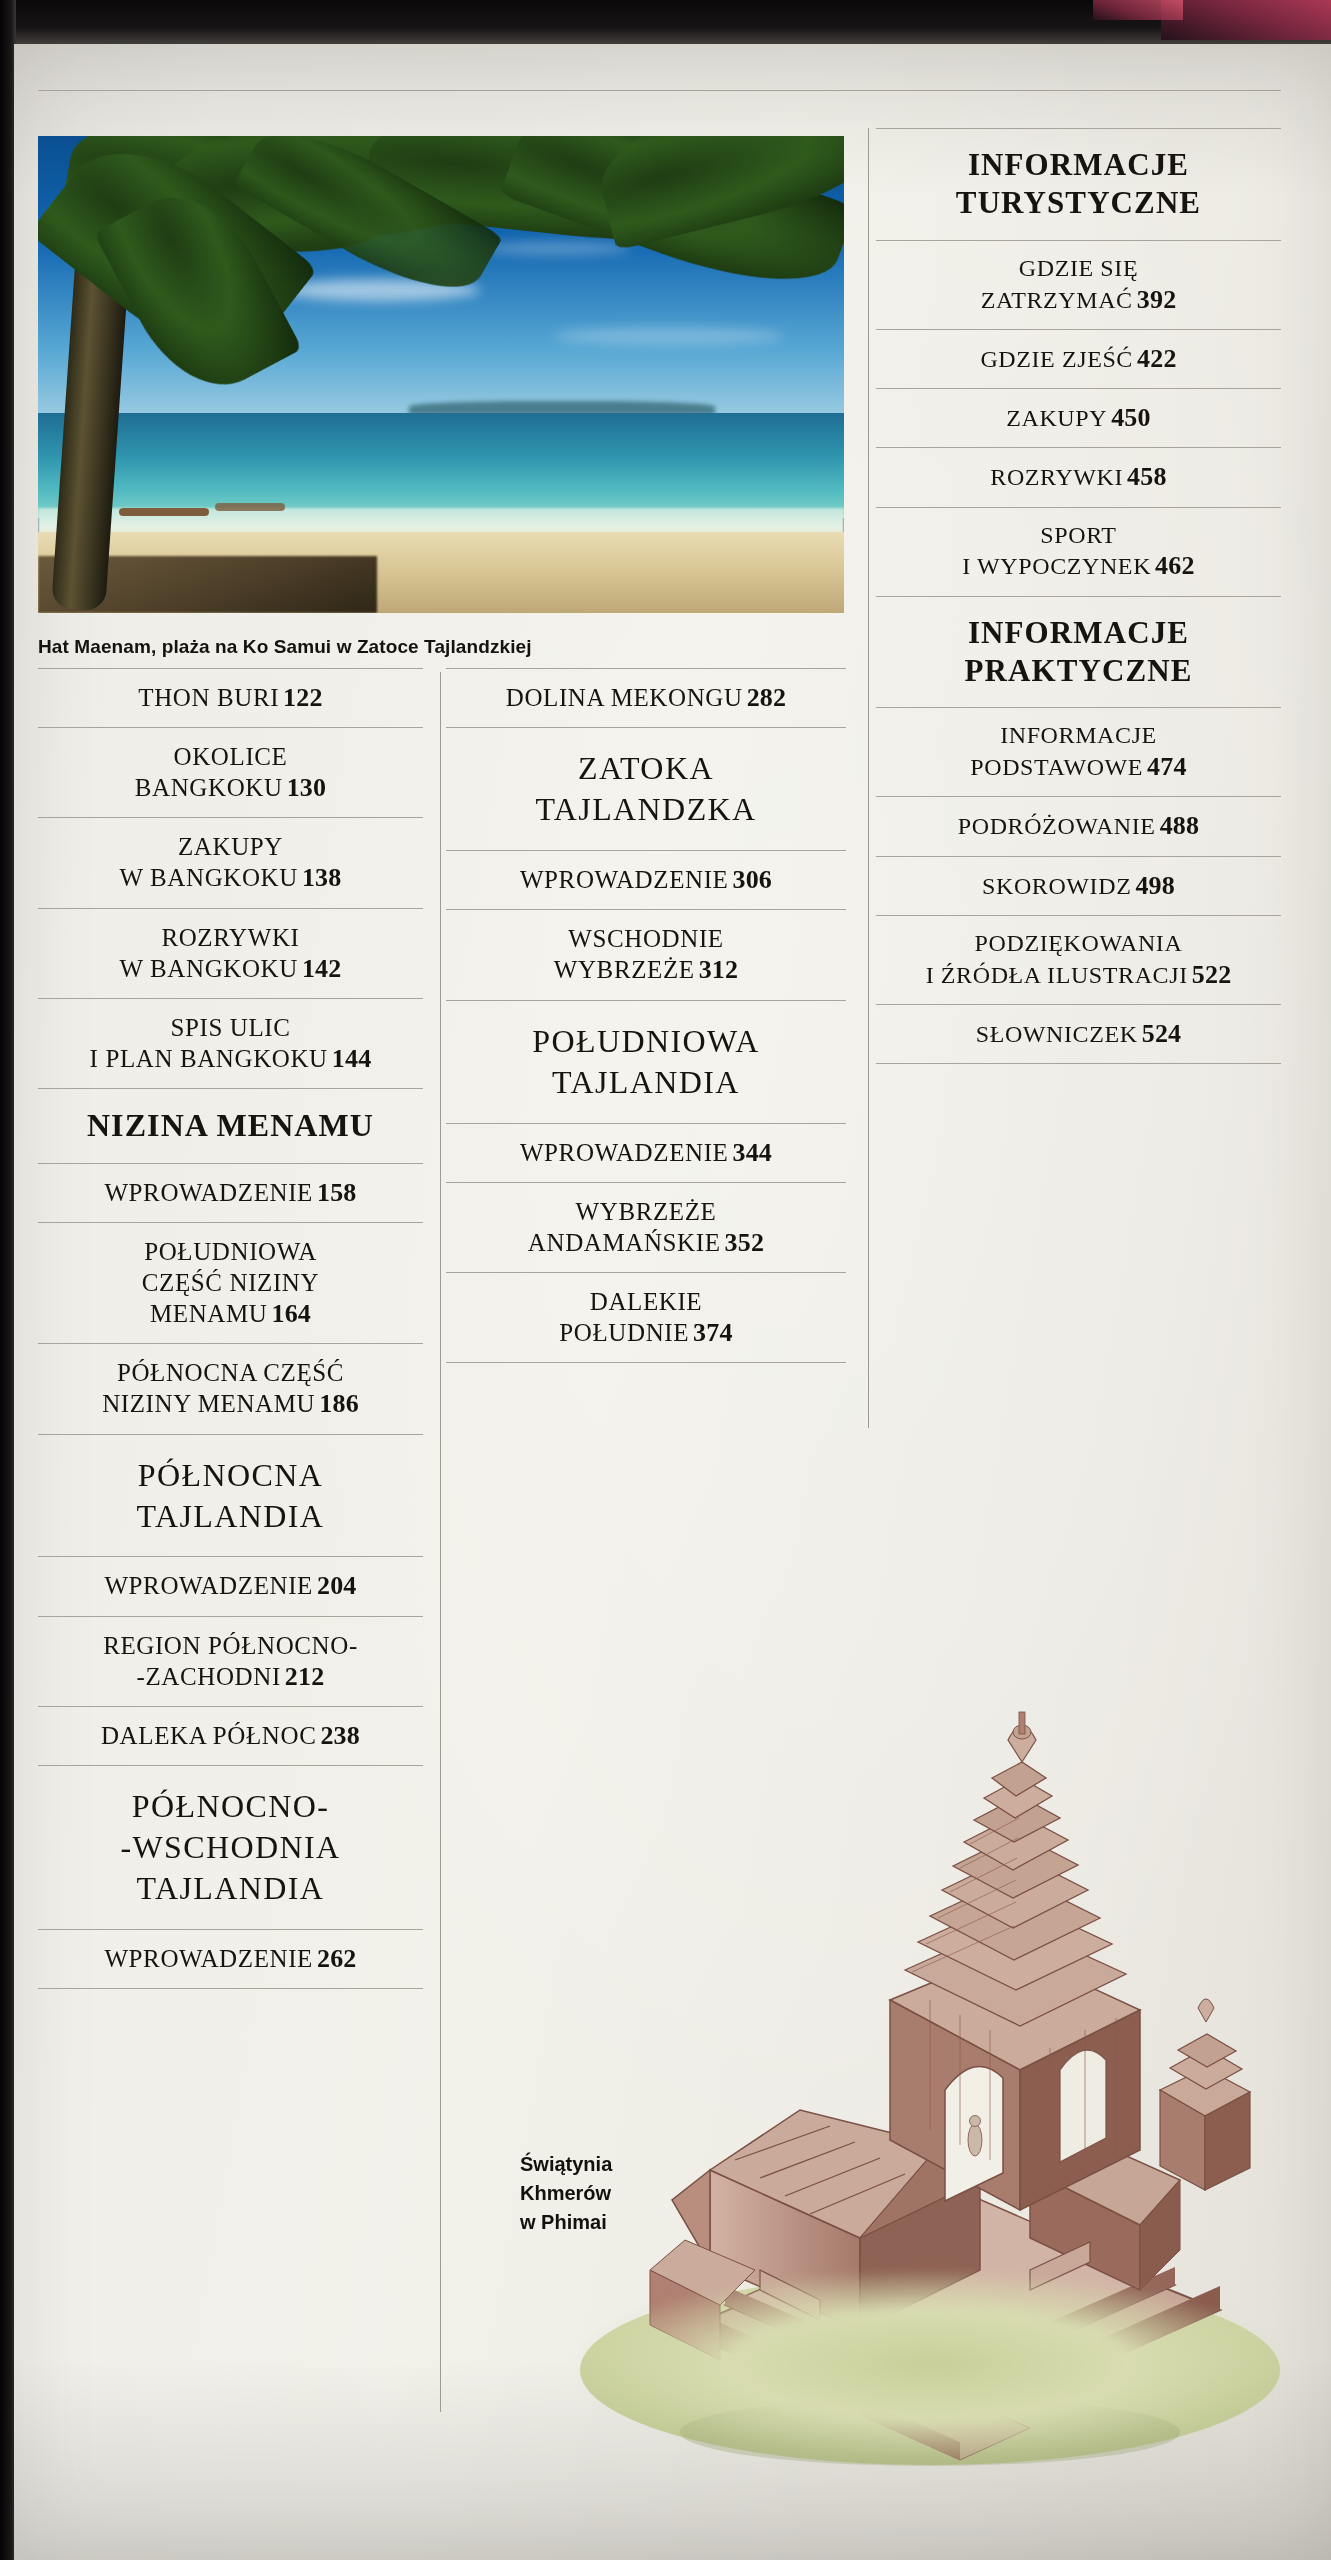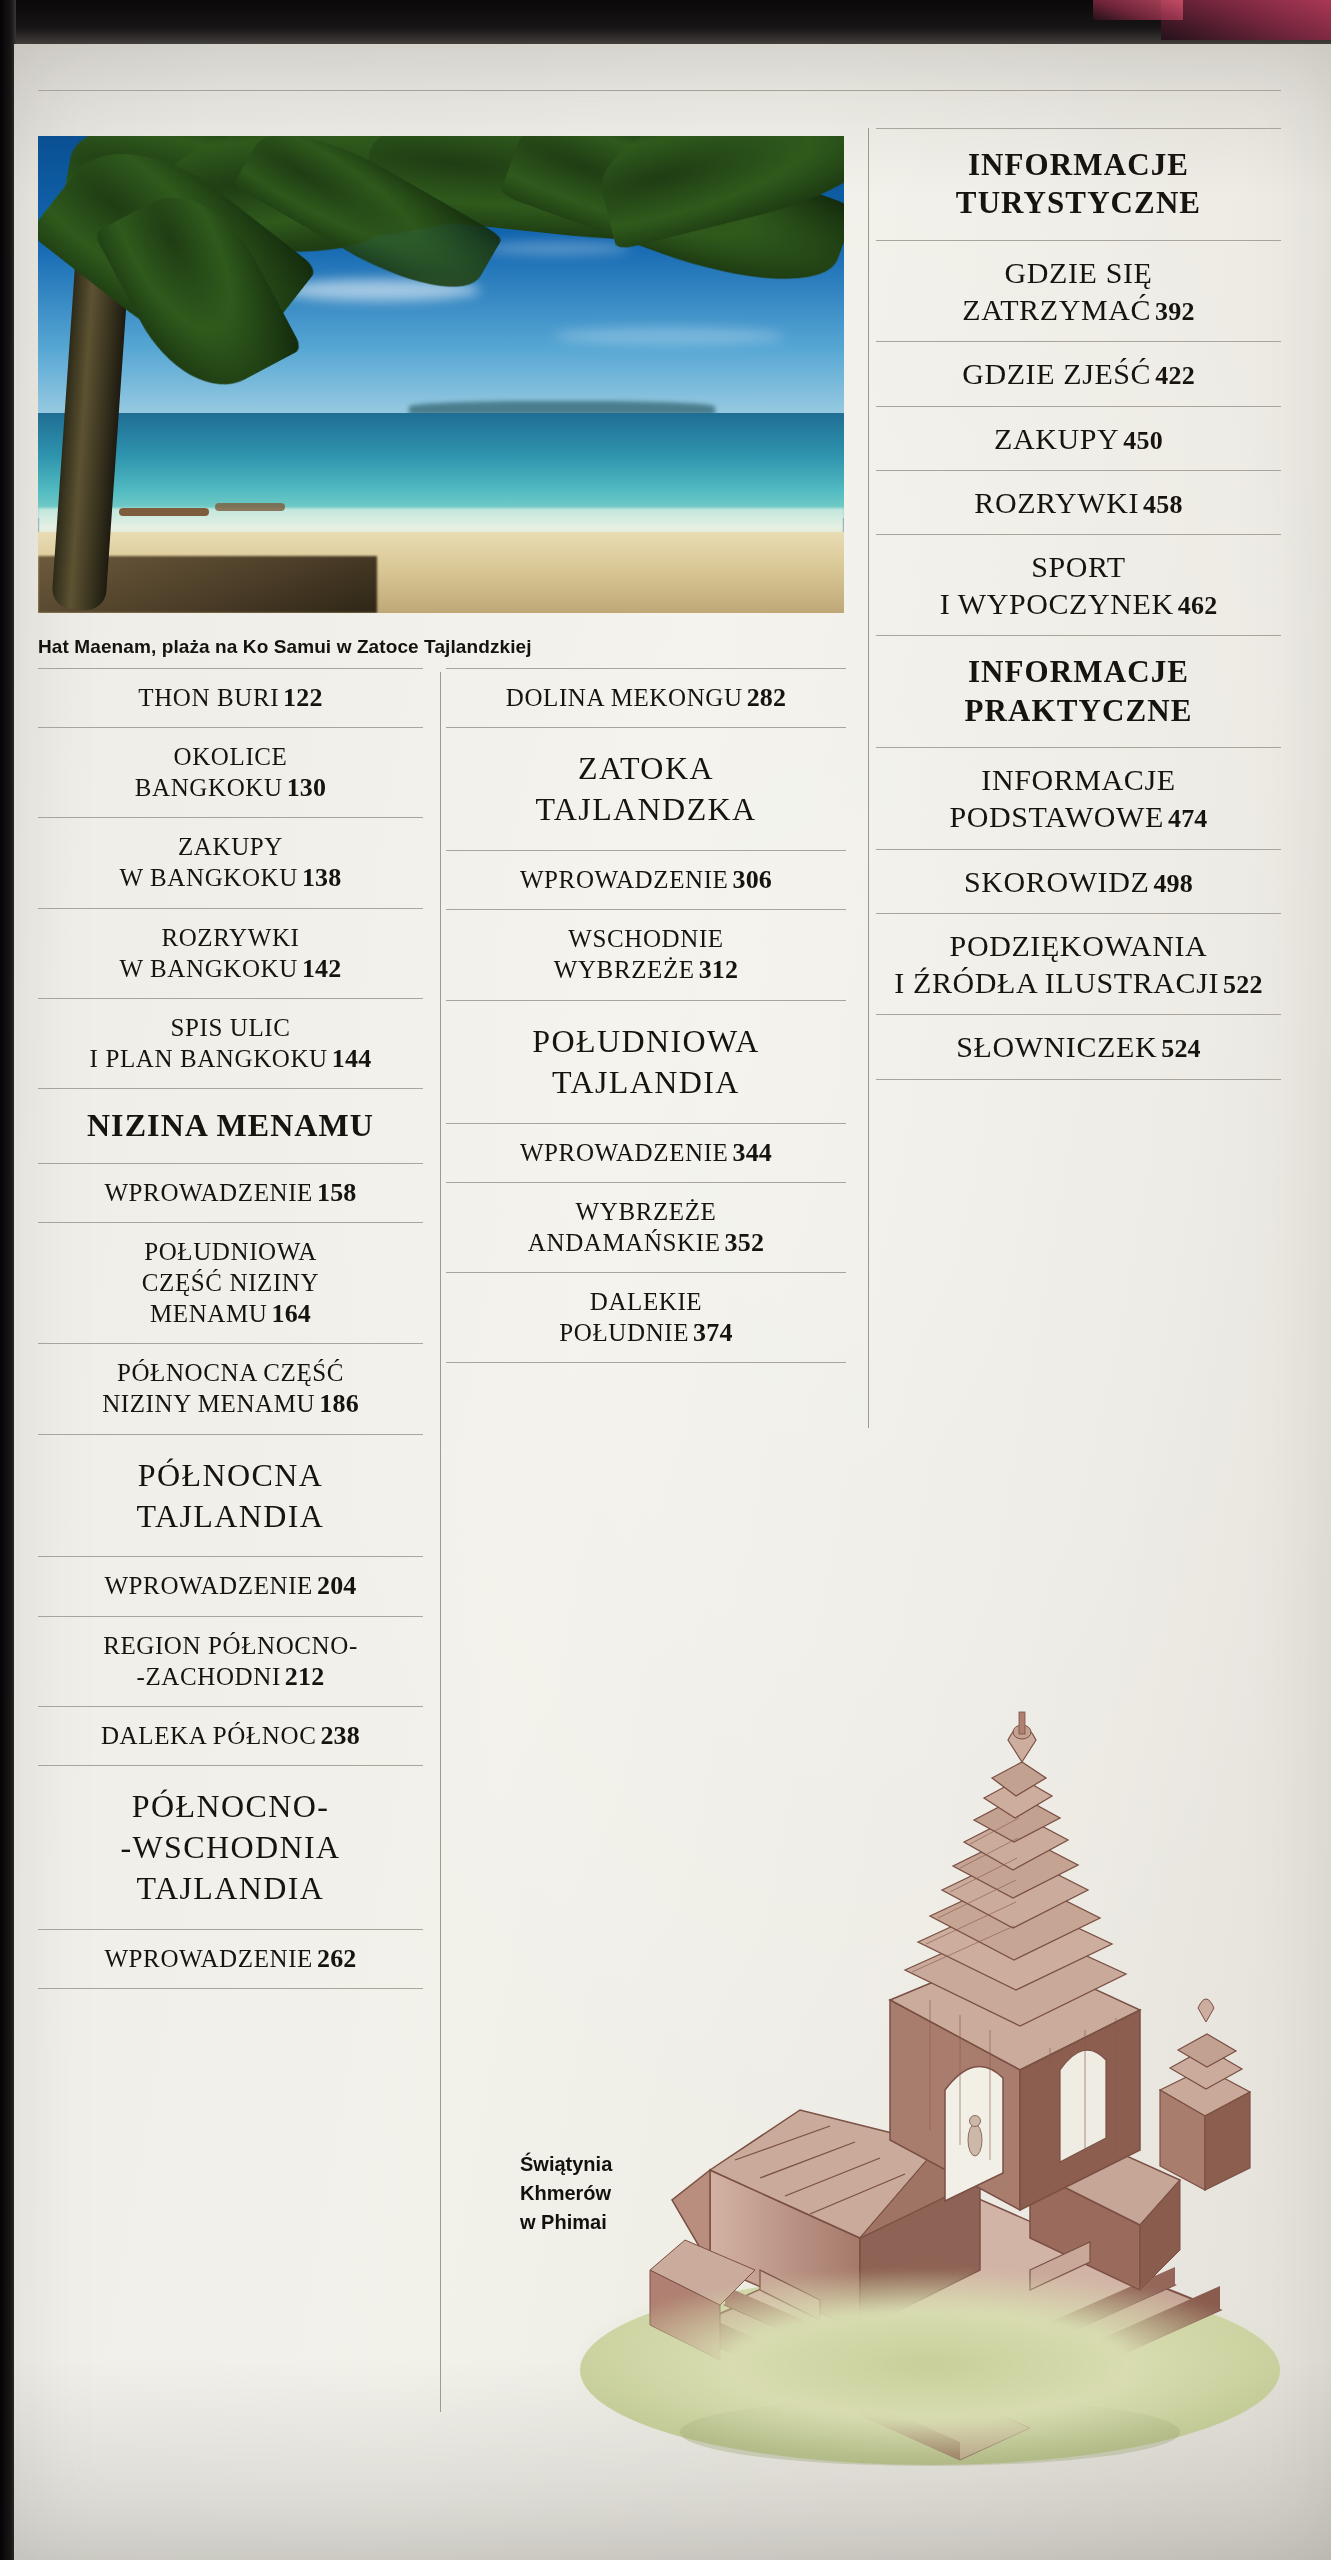--- a/index.html
+++ b/index.html
@@ -180,21 +180,21 @@
     padding: 17px 4px 17px 4px;
   }
   .bighead .e-name {
     font-size: 32px;
     font-weight: 400;
     letter-spacing: 1.4px;
     line-height: 1.28;
   }
   .bighead { padding: 20px 4px 20px 4px; }
 
-  .col3 .e-name { font-size: 30px; }
+  .col3 .e-name { font-size: 24px; }
   .col3 .heading .e-name { font-size: 31px; }
 
   
   .temple {
     position: absolute;
     left: 560px;
     top: 1570px;
     width: 740px;
     height: 920px;
   }
@@ -285,20 +285,21 @@
     </div>
   <div class="col col3">
       <div class="entry heading"><span class="e-name">INFORMACJE<br>TURYSTYCZNE</span></div>
       <div class="entry "><span class="e-name">GDZIE SIĘ<br>ZATRZYMAĆ</span> <span class="e-page">392</span></div>
       <div class="entry "><span class="e-name">GDZIE ZJEŚĆ</span> <span class="e-page">422</span></div>
       <div class="entry "><span class="e-name">ZAKUPY</span> <span class="e-page">450</span></div>
       <div class="entry "><span class="e-name">ROZRYWKI</span> <span class="e-page">458</span></div>
       <div class="entry "><span class="e-name">SPORT<br>I WYPOCZYNEK</span> <span class="e-page">462</span></div>
       <div class="entry heading"><span class="e-name">INFORMACJE<br>PRAKTYCZNE</span></div>
       <div class="entry "><span class="e-name">INFORMACJE<br>PODSTAWOWE</span> <span class="e-page">474</span></div>
+      <div class="entry "><span class="e-name">PODRÓŻOWANIE</span> <span class="e-page">488</span></div>
       <div class="entry "><span class="e-name">SKOROWIDZ</span> <span class="e-page">498</span></div>
       <div class="entry "><span class="e-name">PODZIĘKOWANIA<br>I ŹRÓDŁA ILUSTRACJI</span> <span class="e-page">522</span></div>
       <div class="entry "><span class="e-name">SŁOWNICZEK</span> <span class="e-page">524</span></div>
     </div>
 
   <div class="temple">
     <div class="ground"></div>
     <svg viewBox="0 0 740 920" width="740" height="920">
       <defs>
         <linearGradient id="stone" x1="0" y1="0" x2="1" y2="1">

